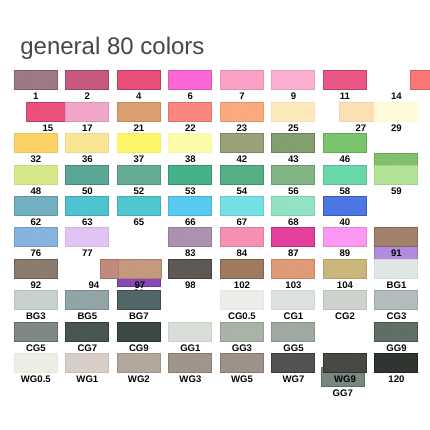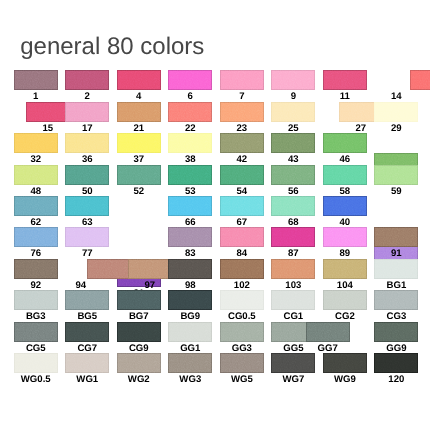--- a/index.html
+++ b/index.html
@@ -350,20 +350,28 @@
           <div class="swatch-label">62</div>
         </div>
         <div class="swatch-cell" style="left: 51.52px;">
           <div class="swatch-chip" style="background: rgb(75, 192, 206); box-shadow: rgba(0, 0, 0, 0.16) 0px 0px 0px 0.9px inset;">
             <svg class="swatch-noise">
               <rect width="100%" height="100%" filter="url(#paperNoise)"></rect>
             </svg>
           </div>
           <div class="swatch-label">63</div>
         </div>
+        <div class="swatch-cell" style="left: 103.04px;">
+          <div class="swatch-chip" style="background: rgb(76, 196, 204); box-shadow: rgba(0, 0, 0, 0.157) 0px 0px 0px 0.9px inset;">
+            <svg class="swatch-noise">
+              <rect width="100%" height="100%" filter="url(#paperNoise)"></rect>
+            </svg>
+          </div>
+          <div class="swatch-label">65</div>
+        </div>
         <div class="swatch-cell" style="left: 154.56px;">
           <div class="swatch-chip" style="background: rgb(84, 199, 239); box-shadow: rgba(0, 0, 0, 0.14) 0px 0px 0px 0.9px inset;">
             <svg class="swatch-noise">
               <rect width="100%" height="100%" filter="url(#paperNoise)"></rect>
             </svg>
           </div>
           <div class="swatch-label">66</div>
         </div>
         <div class="swatch-cell" style="left: 206.08px;">
           <div class="swatch-chip" style="background: rgb(111, 222, 228); box-shadow: rgba(0, 0, 0, 0.11) 0px 0px 0px 0.9px inset;">
@@ -466,29 +474,29 @@
       </div>
       <div class="swatch-row">
         <div class="swatch-cell" style="left: 0px;">
           <div class="swatch-chip" style="background: rgb(133, 117, 103); box-shadow: rgba(0, 0, 0, 0.224) 0px 0px 0px 0.9px inset;">
             <svg class="swatch-noise">
               <rect width="100%" height="100%" filter="url(#paperNoise)"></rect>
             </svg>
           </div>
           <div class="swatch-label">92</div>
         </div>
-        <div class="swatch-cell" style="left: 45px; padding-left: 28px;">
+        <div class="swatch-cell" style="left: 58px; padding-left: 28px;">
           <div class="swatch-chip" style="background: rgb(189, 132, 118); box-shadow: rgba(0, 0, 0, 0.176) 0px 0px 0px 0.9px inset;">
             <svg class="swatch-noise">
               <rect width="100%" height="100%" filter="url(#paperNoise)"></rect>
             </svg>
           </div>
           <div class="swatch-label">94</div>
         </div>
-        <div class="swatch-cell" style="left: 114px; text-decoration: underline;">
+        <div class="swatch-cell" style="left: 104px; text-decoration: underline;">
           <div class="swatch-chip" style="background: rgb(194, 148, 118); box-shadow: rgba(0, 0, 0, 0.16) 0px 0px 0px 0.9px inset;">
             <svg class="swatch-noise">
               <rect width="100%" height="100%" filter="url(#paperNoise)"></rect>
             </svg>
           </div>
           <div class="swatch-label">97</div>
         </div>
         <div class="swatch-cell" style="left: 154.56px;">
           <div class="swatch-chip" style="background: rgb(89, 84, 79); box-shadow: rgba(0, 0, 0, 0.28) 0px 0px 0px 0.9px inset;">
             <svg class="swatch-noise">
@@ -548,28 +556,20 @@
           <div class="swatch-label">BG5</div>
         </div>
         <div class="swatch-cell" style="left: 103.04px;">
           <div class="swatch-chip" style="background: rgb(77, 97, 98); box-shadow: rgba(0, 0, 0, 0.27) 0px 0px 0px 0.9px inset;">
             <svg class="swatch-noise">
               <rect width="100%" height="100%" filter="url(#paperNoise)"></rect>
             </svg>
           </div>
           <div class="swatch-label">BG7</div>
         </div>
-        <div class="swatch-cell" style="left: 154.56px;">
-          <div class="swatch-chip" style="background: rgb(57, 72, 74); box-shadow: rgba(0, 0, 0, 0.31) 0px 0px 0px 0.9px inset;">
-            <svg class="swatch-noise">
-              <rect width="100%" height="100%" filter="url(#paperNoise)"></rect>
-            </svg>
-          </div>
-          <div class="swatch-label">BG9</div>
-        </div>
         <div class="swatch-cell" style="left: 206.08px;">
           <div class="swatch-chip" style="background: rgb(234, 237, 232); box-shadow: rgba(0, 0, 0, 0.03) 0px 0px 0px 0.9px inset;">
             <svg class="swatch-noise">
               <rect width="100%" height="100%" filter="url(#paperNoise)"></rect>
             </svg>
           </div>
           <div class="swatch-label">CG0.5</div>
         </div>
         <div class="swatch-cell" style="left: 257.6px;">
           <div class="swatch-chip" style="background: rgb(220, 225, 221); box-shadow: rgba(0, 0, 0, 0.055) 0px 0px 0px 0.9px inset;">
@@ -638,21 +638,21 @@
           <div class="swatch-label">GG3</div>
         </div>
         <div class="swatch-cell" style="left: 257.6px;">
           <div class="swatch-chip" style="background: rgb(153, 166, 156); box-shadow: rgba(0, 0, 0, 0.157) 0px 0px 0px 0.9px inset;">
             <svg class="swatch-noise">
               <rect width="100%" height="100%" filter="url(#paperNoise)"></rect>
             </svg>
           </div>
           <div class="swatch-label">GG5</div>
         </div>
-        <div class="swatch-cell" style="left: 292px;">
+        <div class="swatch-cell" style="left: 307px; margin-top: 45px;">
           <div class="swatch-chip" style="background: rgb(114, 128, 122); box-shadow: rgba(0, 0, 0, 0.216) 0px 0px 0px 0.9px inset;">
             <svg class="swatch-noise">
               <rect width="100%" height="100%" filter="url(#paperNoise)"></rect>
             </svg>
           </div>
           <div class="swatch-label">GG7</div>
         </div>
         <div class="swatch-cell" style="left: 360.64px;">
           <div class="swatch-chip" style="background: rgb(91, 105, 96); box-shadow: rgba(0, 0, 0, 0.255) 0px 0px 0px 0.9px inset;">
             <svg class="swatch-noise">

